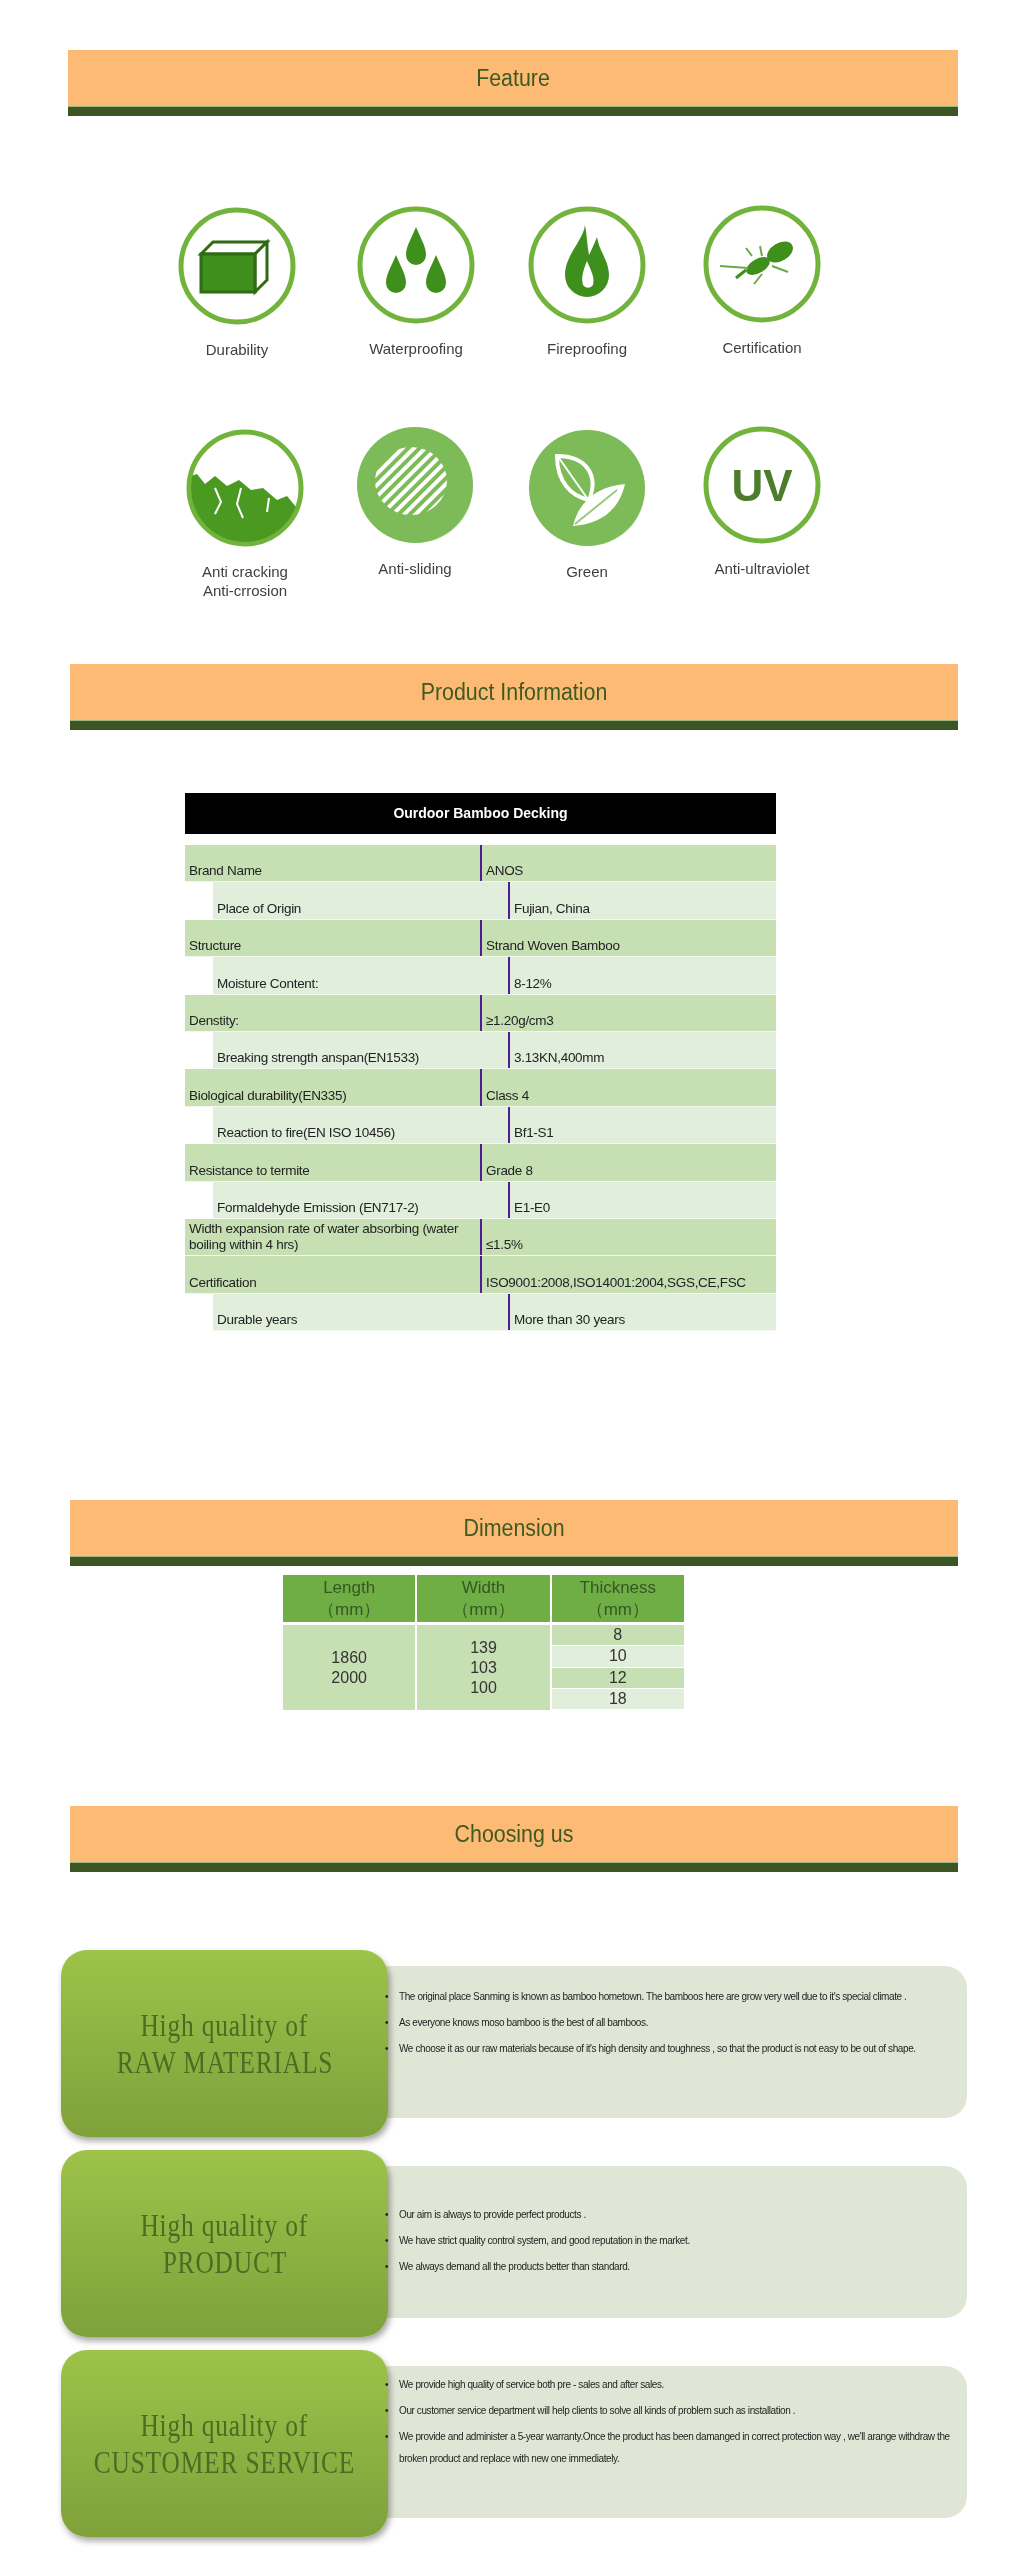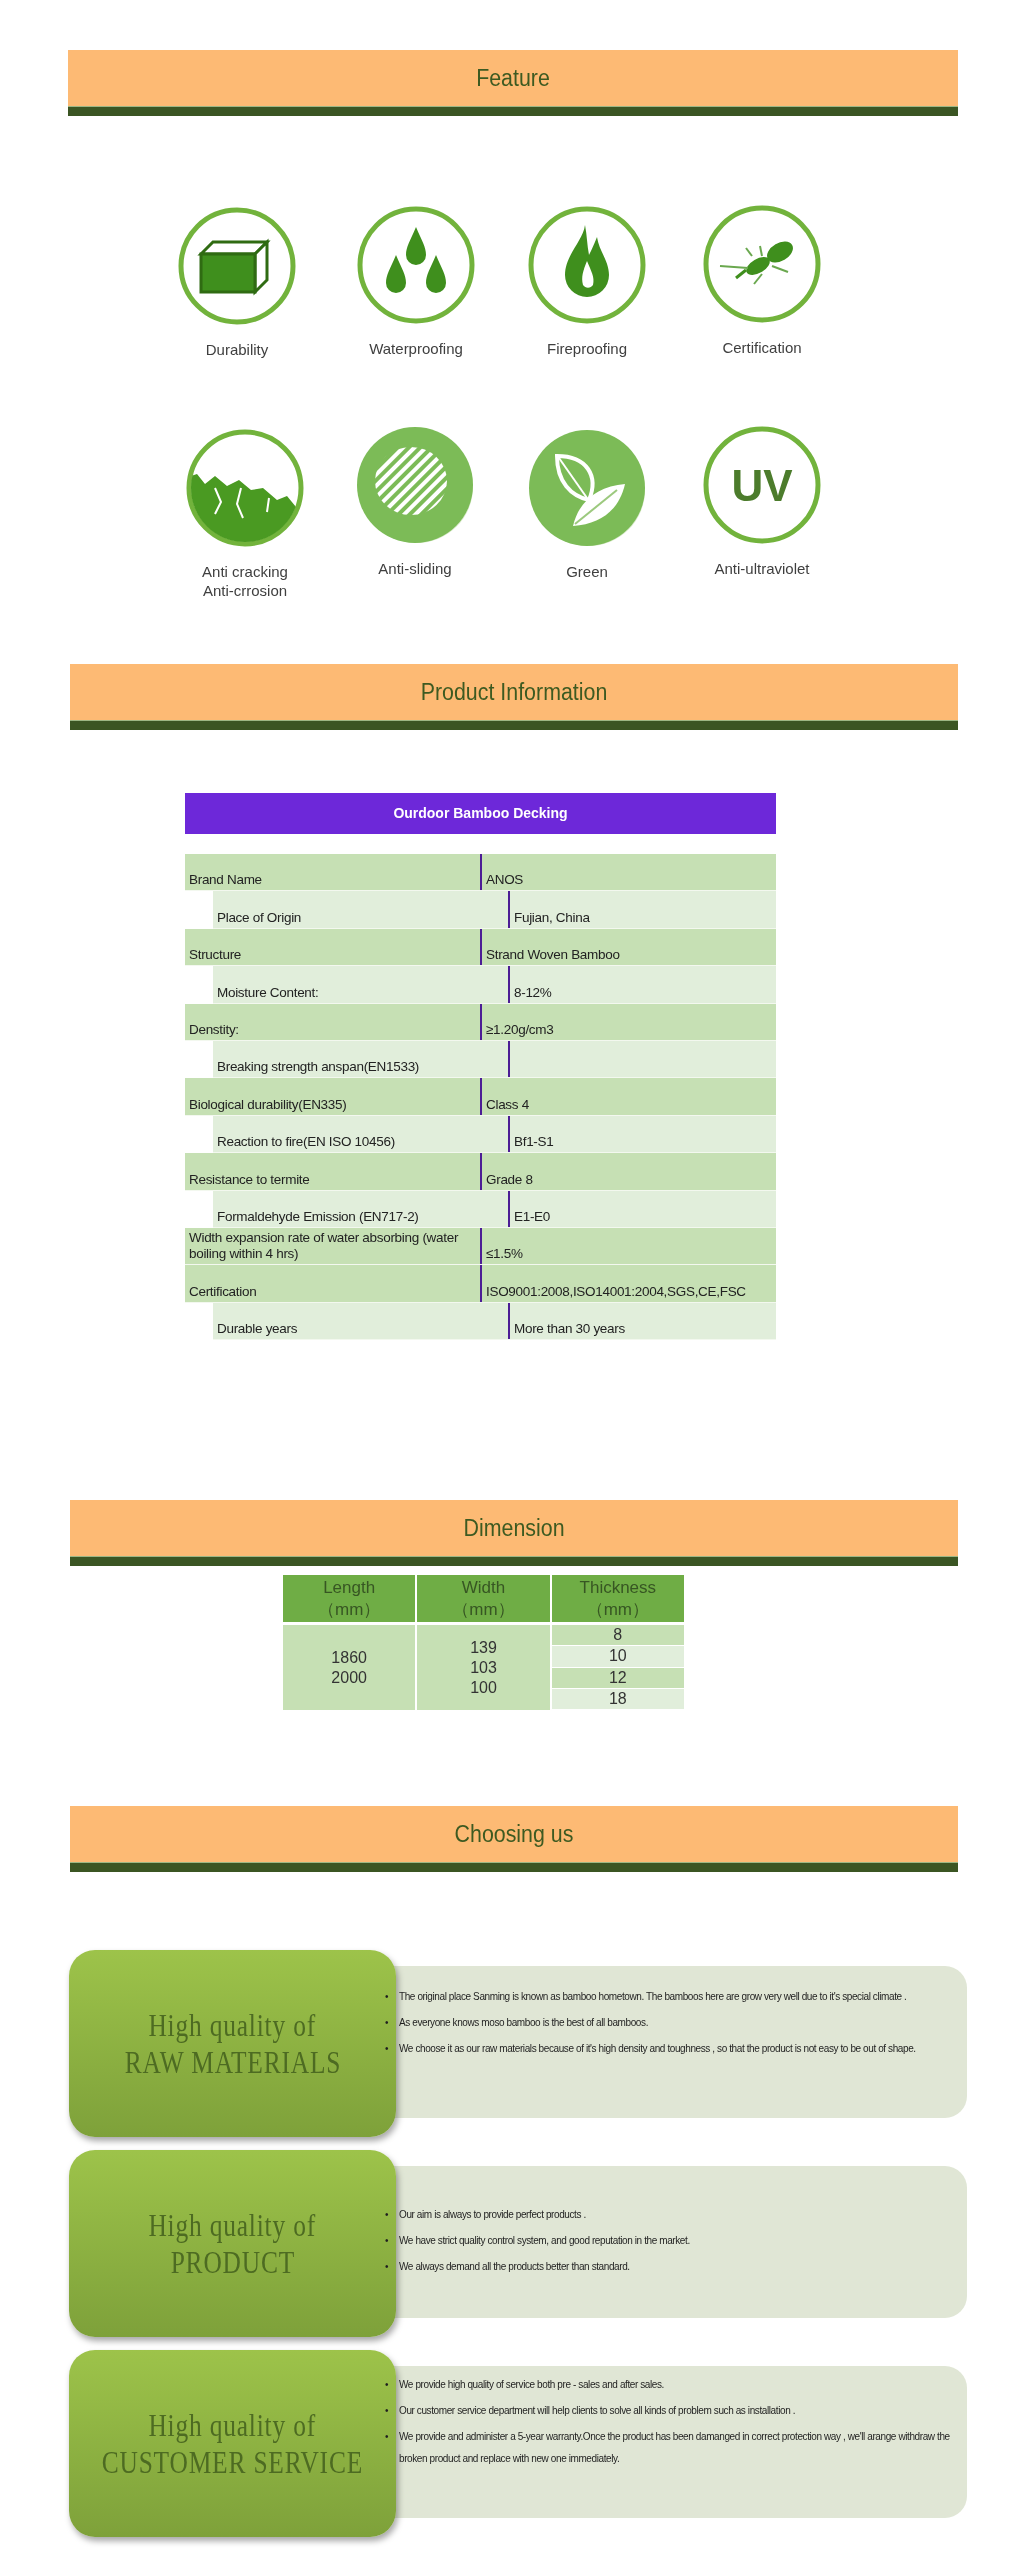--- a/index.html
+++ b/index.html
@@ -9,21 +9,21 @@
   .section-header { position: absolute; left: 70px; width: 888px; height: 66px; background: #fdba74; }
   .section-header .title { display: block; text-align: center; font-size: 23px; color: #3d5a21; line-height: 56px; transform: scaleX(0.93); }
   .section-header .bar { position: absolute; left: 0; right: 0; bottom: 0; height: 10px; background: #3b5523; border-top: 1px solid #9db784; }
 
   .feature { position: absolute; width: 160px; text-align: center; }
   .feature .circle { width: 120px; height: 120px; margin: 0 auto; }
   .feature .label { display: block; font-size: 15px; color: #3f3f3f; margin-top: 10px; line-height: 19px; }
 
   
   .ptable { position: absolute; left: 185px; top: 793px; width: 591px; }
-  .ptable .phead { height: 41px; background: #6d28d9; color: #fff; font-weight: bold; font-size: 14px; text-align: center; line-height: 41px; margin-bottom: 20px; }
+  .ptable .phead { height: 41px; background: #000000; color: #fff; font-weight: bold; font-size: 14px; text-align: center; line-height: 41px; margin-bottom: 11px; }
   .ptable .prow { display: flex; height: 37.4px; font-size: 13.5px; color: #222; border-bottom: 1px solid #f3f8ef; }
   .ptable .prow .c1 { width: 297px; border-right: 2px solid #4c1d95; padding-left: 4px; display: flex; align-items: flex-end; padding-bottom: 2px; line-height: 16px; letter-spacing: -0.3px; }
   .ptable .prow .c2 { flex: 1; padding-left: 4px; display: flex; align-items: flex-end; padding-bottom: 2px; line-height: 16px; letter-spacing: -0.3px; }
   .ptable .prow.odd { background: #c6e0b4; }
   .ptable .prow.even { background: #e1eedb; margin-left: 28px; }
 
   
   .dtable { position: absolute; left: 283px; top: 1575px; width: 401px; }
   .dtable .dhead { display: flex; height: 47px; background: #6fad45; margin-bottom: 3px; }
   .dtable .dhead div { flex: 1; text-align: center; color: #375623; font-size: 17px; line-height: 22px; padding-top: 2px; }
@@ -32,21 +32,21 @@
   .dtable .dcol { flex: 1; background: #c6e0b4; display: flex; align-items: center; justify-content: center; text-align: center; font-size: 16px; color: #333; line-height: 20px; }
   .dtable .dcol + .dcol { border-left: 2px solid #fff; }
   .dtable .dthick { flex: 1; border-left: 2px solid #fff; display: flex; flex-direction: column; }
   .dtable .dthick div { flex: 1; text-align: center; font-size: 16px; color: #333; line-height: 20px; border-bottom: 1px solid #fff; }
   .dtable .dthick div.odd { background: #c6e0b4; }
   .dtable .dthick div.even { background: #e1eedb; }
 
   
   .choose { position: absolute; left: 57px; width: 910px; height: 190px; }
   .choose .gpanel { position: absolute; left: 310px; top: 16px; right: 0; height: 152px; background: #e0e6d5; border-radius: 22px; }
-  .choose .gbox { position: absolute; left: 12px; top: 0; width: 327px; height: 187px; border-radius: 26px; background: linear-gradient(#9dc34a, #7ea13a); box-shadow: 2px 4px 6px rgba(0,0,0,0.35); display: flex; flex-direction: column; justify-content: center; align-items: center; }
+  .choose .gbox { position: absolute; left: 4px; top: 0; width: 327px; height: 187px; border-radius: 26px; background: linear-gradient(#9dc34a, #7ea13a); box-shadow: 2px 4px 6px rgba(0,0,0,0.35); display: flex; flex-direction: column; justify-content: center; align-items: center; }
   .choose .gbox span { font-family: "Liberation Serif", serif; color: #4d6b22; font-size: 31px; line-height: 37px; letter-spacing: 1px; transform: scaleX(0.82); white-space: nowrap; }
   .choose ul { position: absolute; left: 328px; top: 36px; right: 10px; list-style: none; font-family: "Liberation Sans", sans-serif; font-size: 10px; color: #1f1f1f; letter-spacing: -0.4px; }
   .choose ul li { position: relative; padding-left: 14px; line-height: 22px; margin-bottom: 4px; }
   .choose ul li::before { content: "\2022"; position: absolute; left: 0; top: 0; }
 </style>
 </head>
 <body>
 
 <div class="section-header" style="top:50px; left:68px; width:890px;">
   <span class="title">Feature</span>
@@ -173,20 +173,21 @@
   <div class="prow even">
       <div class="c1">Moisture Content:</div>
       <div class="c2">8-12%</div>
     </div>
   <div class="prow odd">
       <div class="c1">Denstity:</div>
       <div class="c2">≥1.20g/cm3</div>
     </div>
   <div class="prow even">
       <div class="c1">Breaking strength anspan(EN1533)</div>
+      <div class="c2">3.13KN,400mm</div>
     </div>
   <div class="prow odd">
       <div class="c1">Biological durability(EN335)</div>
       <div class="c2">Class 4</div>
     </div>
   <div class="prow even">
       <div class="c1">Reaction to fire(EN ISO 10456)</div>
       <div class="c2">Bf1-S1</div>
     </div>
   <div class="prow odd">

